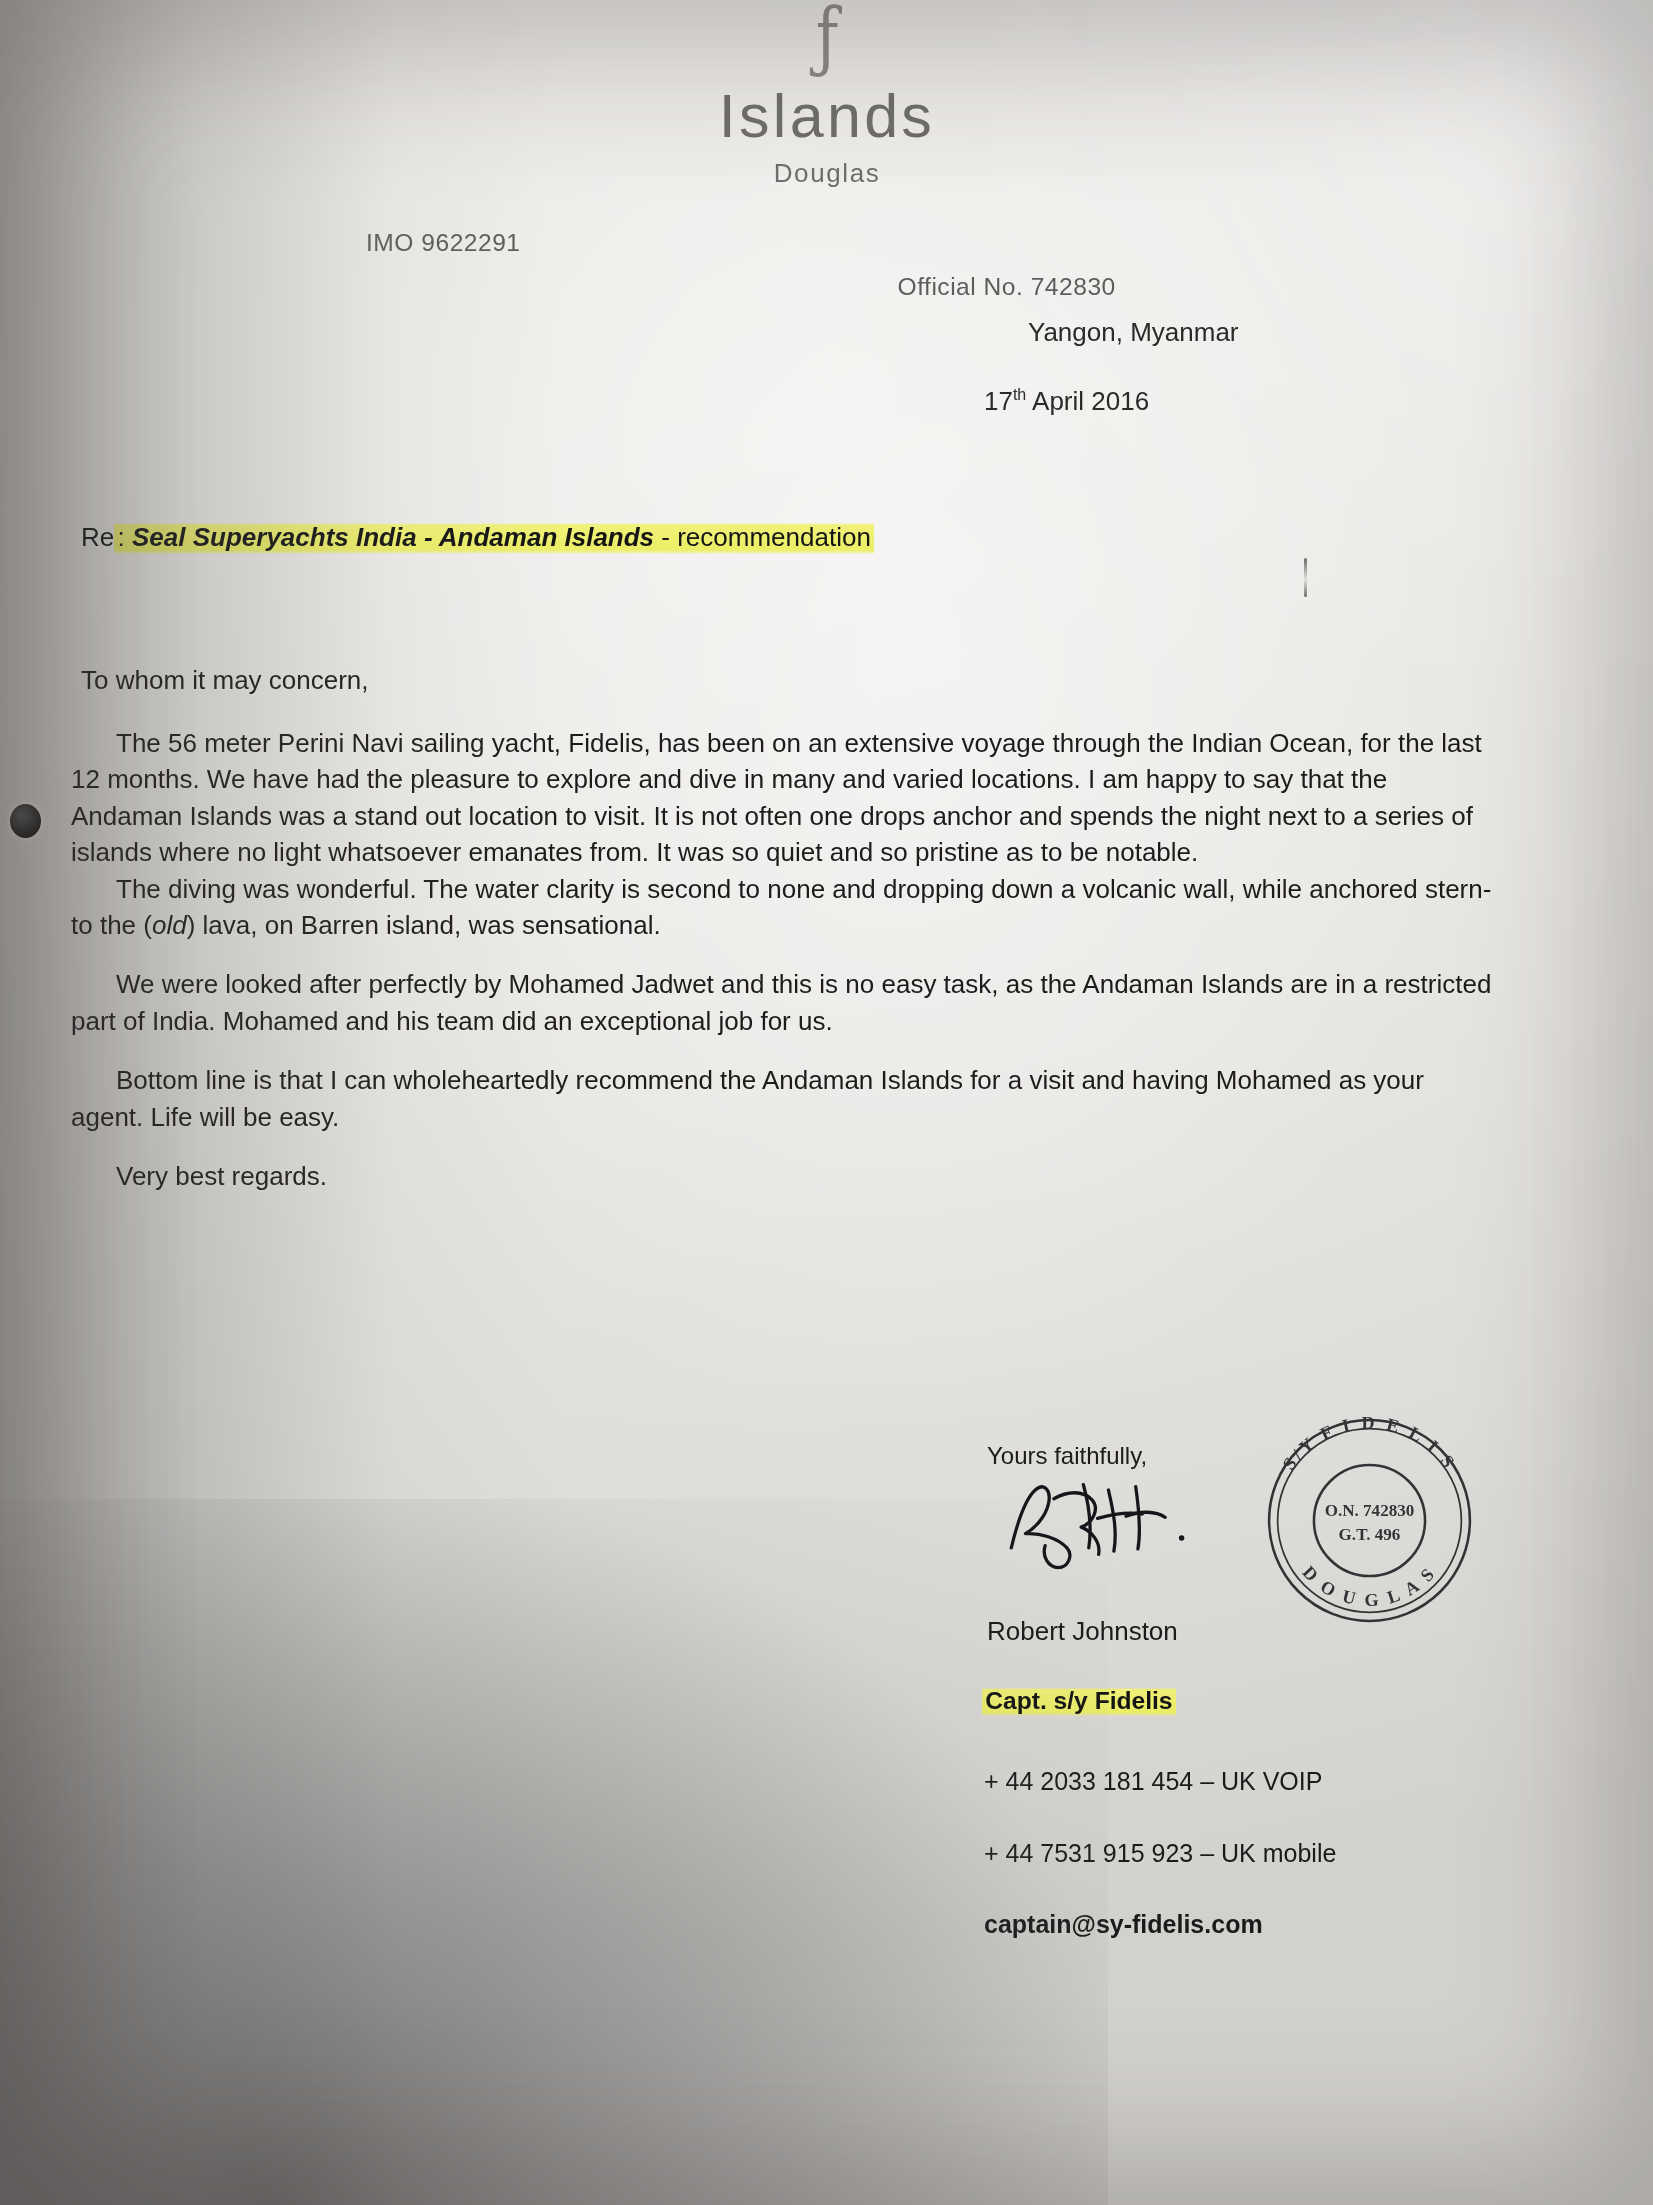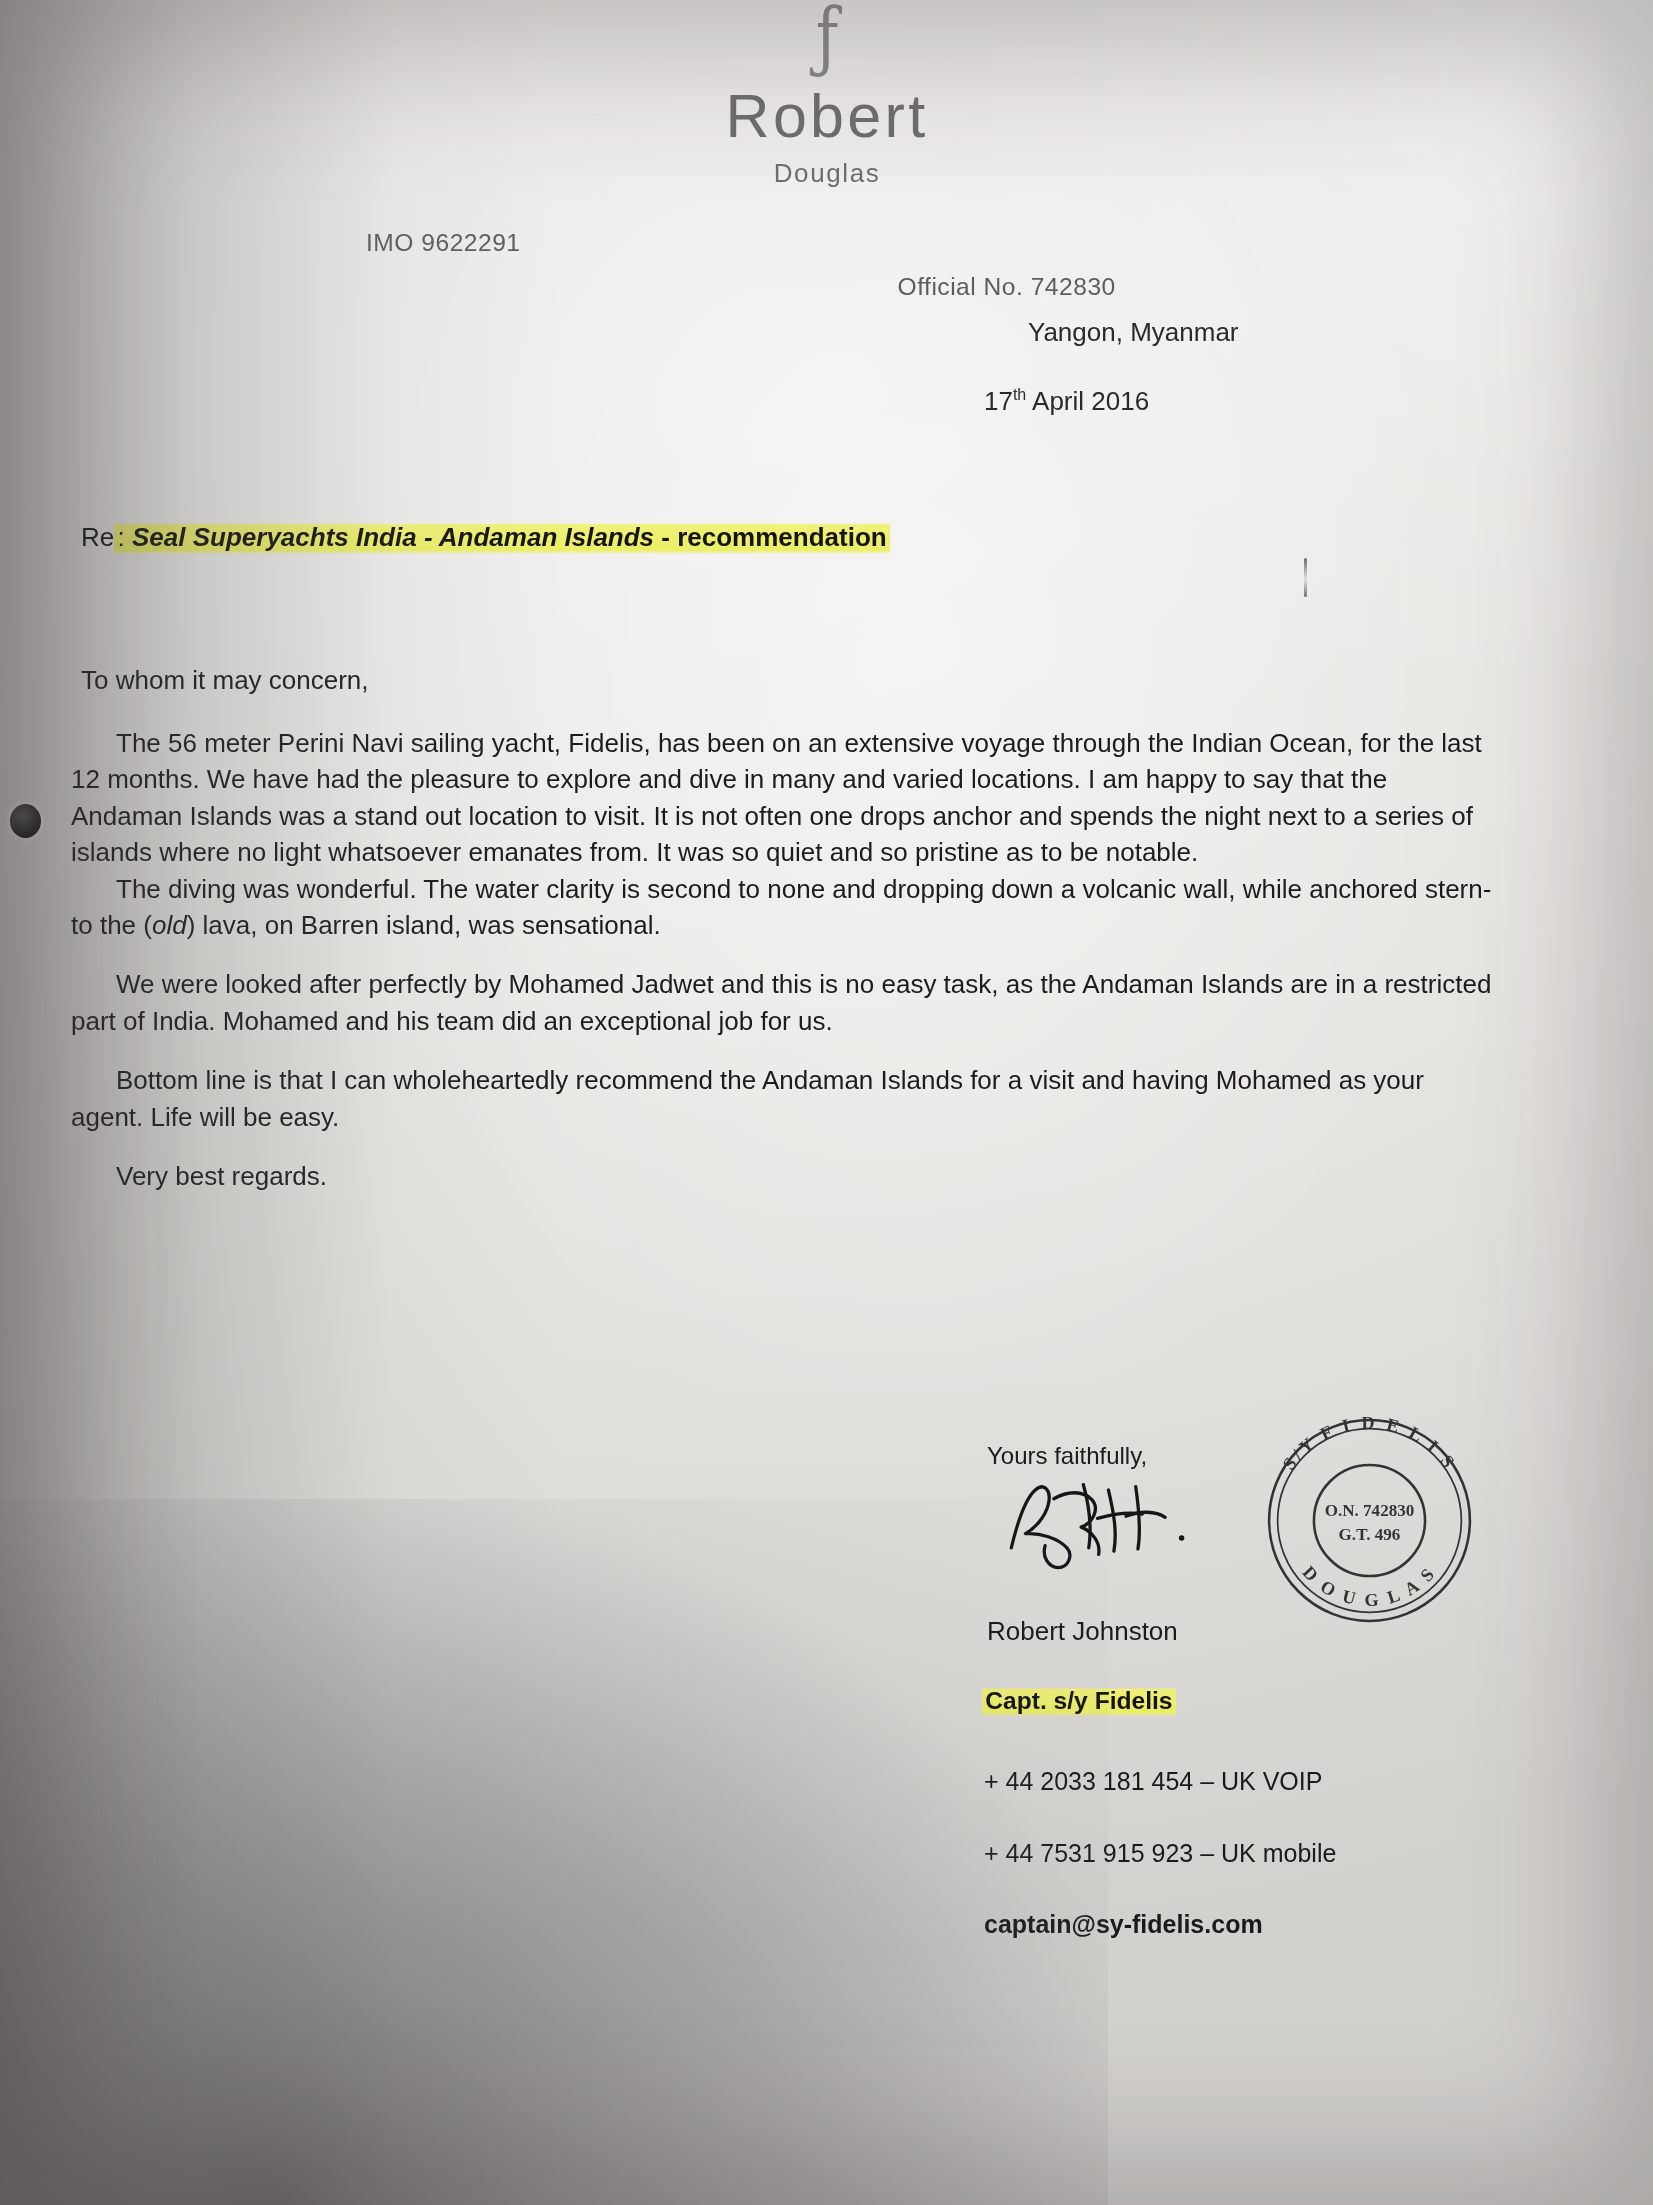--- a/index.html
+++ b/index.html
@@ -131,21 +131,21 @@
     font-size: 26px;
     color: #151515;
     white-space: nowrap;
   }
   .hl {
     background: linear-gradient(180deg, rgba(243,243,120,0.0) 6%, rgba(240,241,110,0.92) 12%, rgba(235,238,95,0.95) 88%, rgba(240,240,140,0.2) 100%);
     padding: 1.1px 3.3px 2.2px 3.3px;
     box-decoration-break: clone;
   }
   .subject .em { font-style: italic; font-weight: bold; }
-  .subject .b { font-weight: bold; }
+  .subject .b { font-weight: normal; }
 
   .salutation {
     position: absolute;
     top: 665px; left: 81px;
     font-size: 26px;
     color: #1d1c1b;
   }
 
   .body {
     position: absolute;
@@ -219,21 +219,21 @@
 
 <div id="page">
   <div class="paper"></div>
   <div class="shade-midglow"></div>
   <div class="shade-topright"></div>
 
   <div class="content">
 
     <div class="letterhead">
       <div class="lh-mark">ƒ</div>
-      <div class="lh-name">Robert</div>
+      <div class="lh-name">Islands</div>
       <div class="lh-port">Douglas</div>
     </div>
 
     <div class="ref-row">
       <div class="ref-imo">IMO 9622291</div>
       <div class="ref-on">Official No. 742830</div>
     </div>
 
     <div class="place">Yangon, Myanmar</div>
 

